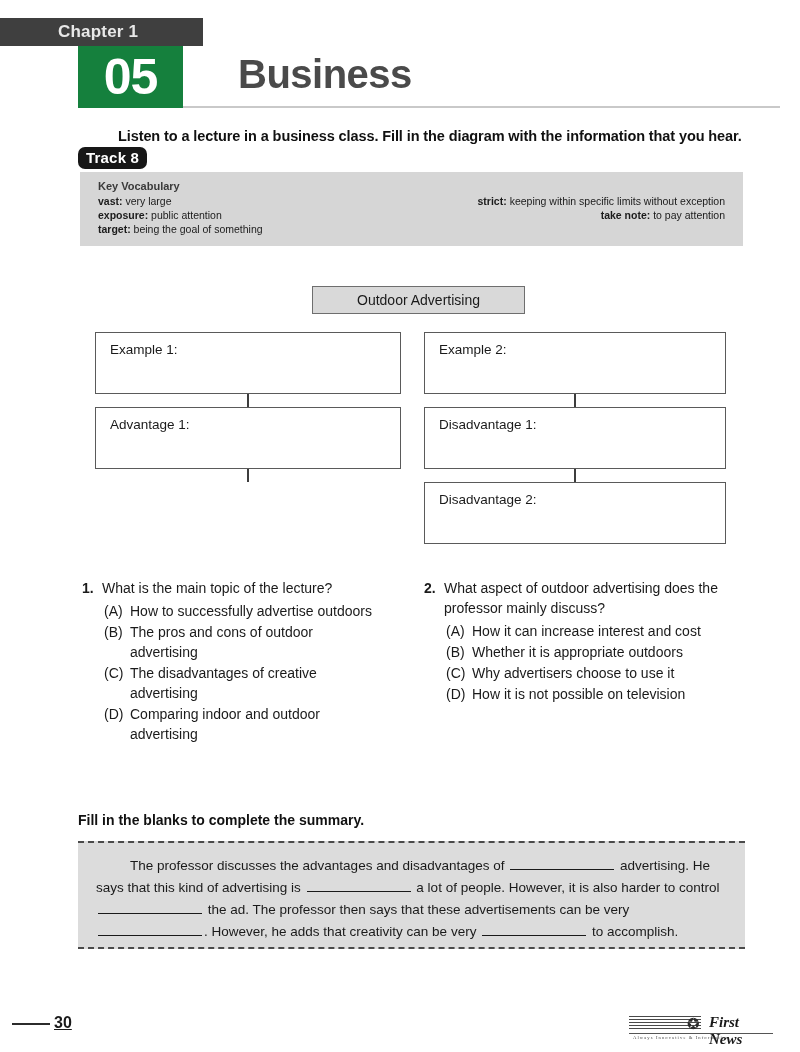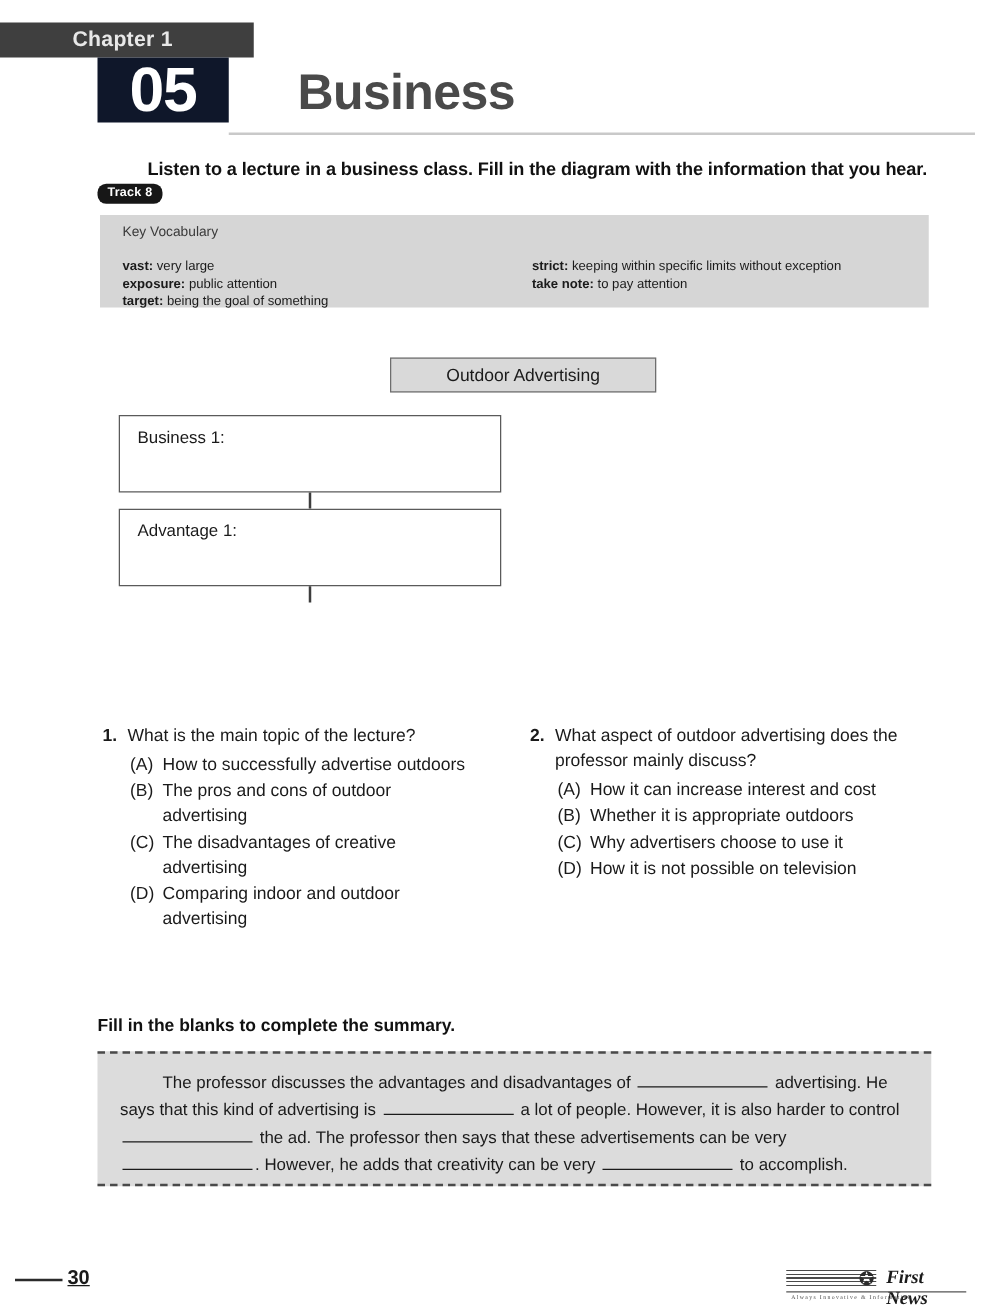--- a/index.html
+++ b/index.html
@@ -34,22 +34,22 @@
     font-size: 17px;
     font-weight: bold;
     letter-spacing: 0.2px;
   }
 
   .unit-block {
     position: absolute;
     left: 78px;
     top: 46px;
     width: 105px;
-    height: 52px;
-    background: #0f172a;
+    height: 62px;
+    background: #15803d;
     display: flex;
     align-items: center;
     justify-content: center;
   }
   .unit-number {
     color: #ffffff;
     font-size: 50px;
     font-weight: bold;
     line-height: 1;
     letter-spacing: -1px;
@@ -84,52 +84,52 @@
     color: #111;
     letter-spacing: -0.1px;
     margin-left: 40px;
   }
   .track-badge {
     position: absolute;
     left: 78px;
     top: 147px;
     background: #171717;
     color: #ffffff;
-    font-size: 10px;
+    font-size: 15px;
     font-weight: bold;
     padding: 2px 8px 3px 8px;
     border-radius: 7px;
     letter-spacing: 0.2px;
   }
 
   
   .vocab-box {
     position: absolute;
     left: 80px;
     top: 172px;
     width: 663px;
     height: 74px;
     background: #d6d6d6;
     padding: 8px 18px 0 18px;
     box-sizing: border-box;
   }
   .vocab-title {
     font-size: 11px;
-    font-weight: normal;
+    font-weight: bold;
     color: #3a3a3a;
-    margin-bottom: 14px;
+    margin-bottom: 2px;
   }
   .vocab-cols {
     display: flex;
   }
   .vocab-col {
     width: 50%;
     box-sizing: border-box;
   }
-  .vocab-col.right { padding-left: 14px; }
+  .vocab-col.right { padding-left: 14px; text-align: right; }
   .vocab-item {
     font-size: 10.5px;
     color: #1b1b1b;
     line-height: 14px;
   }
   .vocab-term { font-weight: bold; }
 
   
   .diagram {
     position: absolute;
@@ -376,26 +376,33 @@
         <span class="vocab-term">take note:</span><span> to pay attention</span>
       </div>
     </div>
   </div>
 </div>
 
 <div class="diagram">
   <div class="topic-box">Outdoor Advertising</div>
 
   <div class="dg-col left">
-    <div class="dg-cell">Business 1:</div>
+    <div class="dg-cell">Example 1:</div>
     <div class="dg-gap"></div>
     <div class="dg-cell">Advantage 1:</div>
     <div class="dg-gap"></div>
   </div>
 
+  <div class="dg-col right">
+    <div class="dg-cell">Example 2:</div>
+    <div class="dg-gap"></div>
+    <div class="dg-cell">Disadvantage 1:</div>
+    <div class="dg-gap"></div>
+    <div class="dg-cell">Disadvantage 2:</div>
+  </div>
 </div>
 
 <div class="questions">
 
   <div class="q-col left">
     <div class="q-stem">
       <span class="q-num">1.</span>
       <span class="q-text">What is the main topic of the lecture?</span>
     </div>
     <div class="q-choices">

